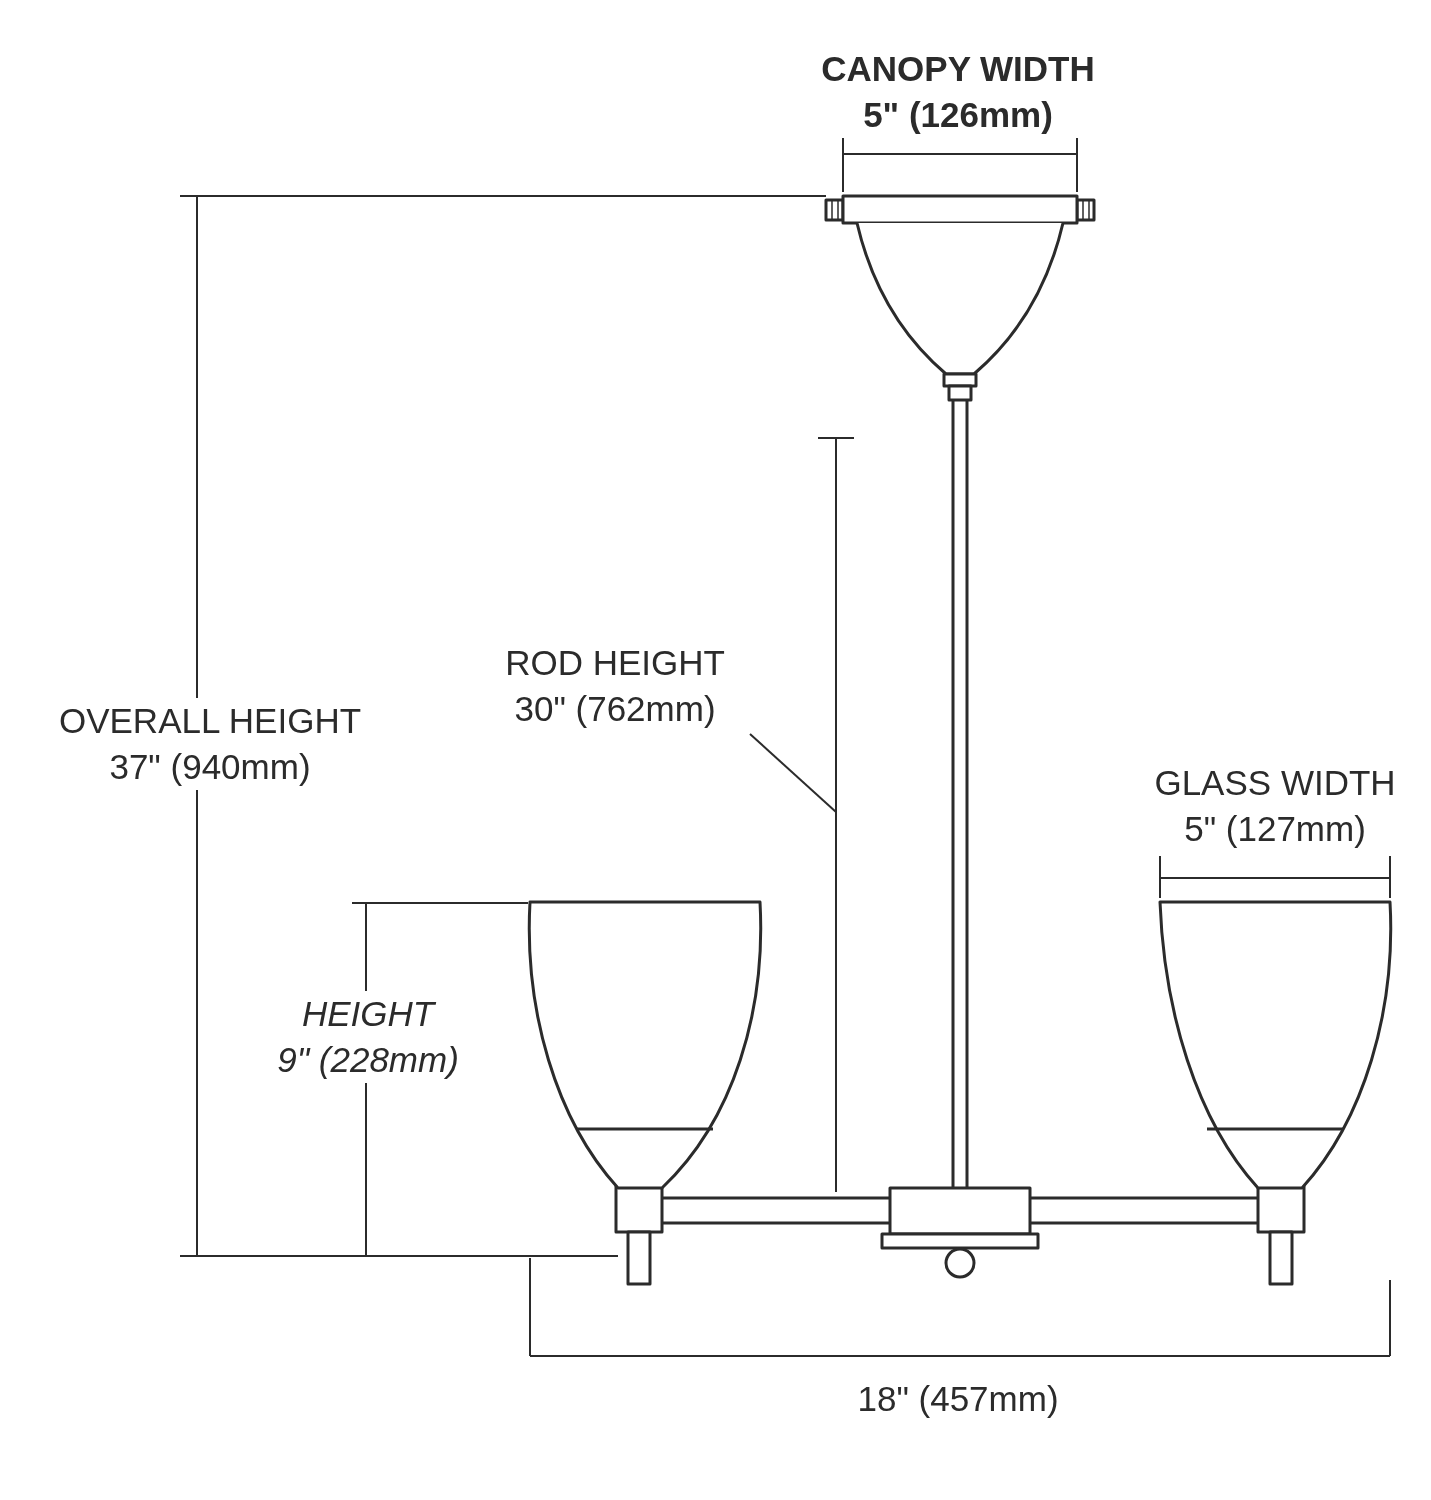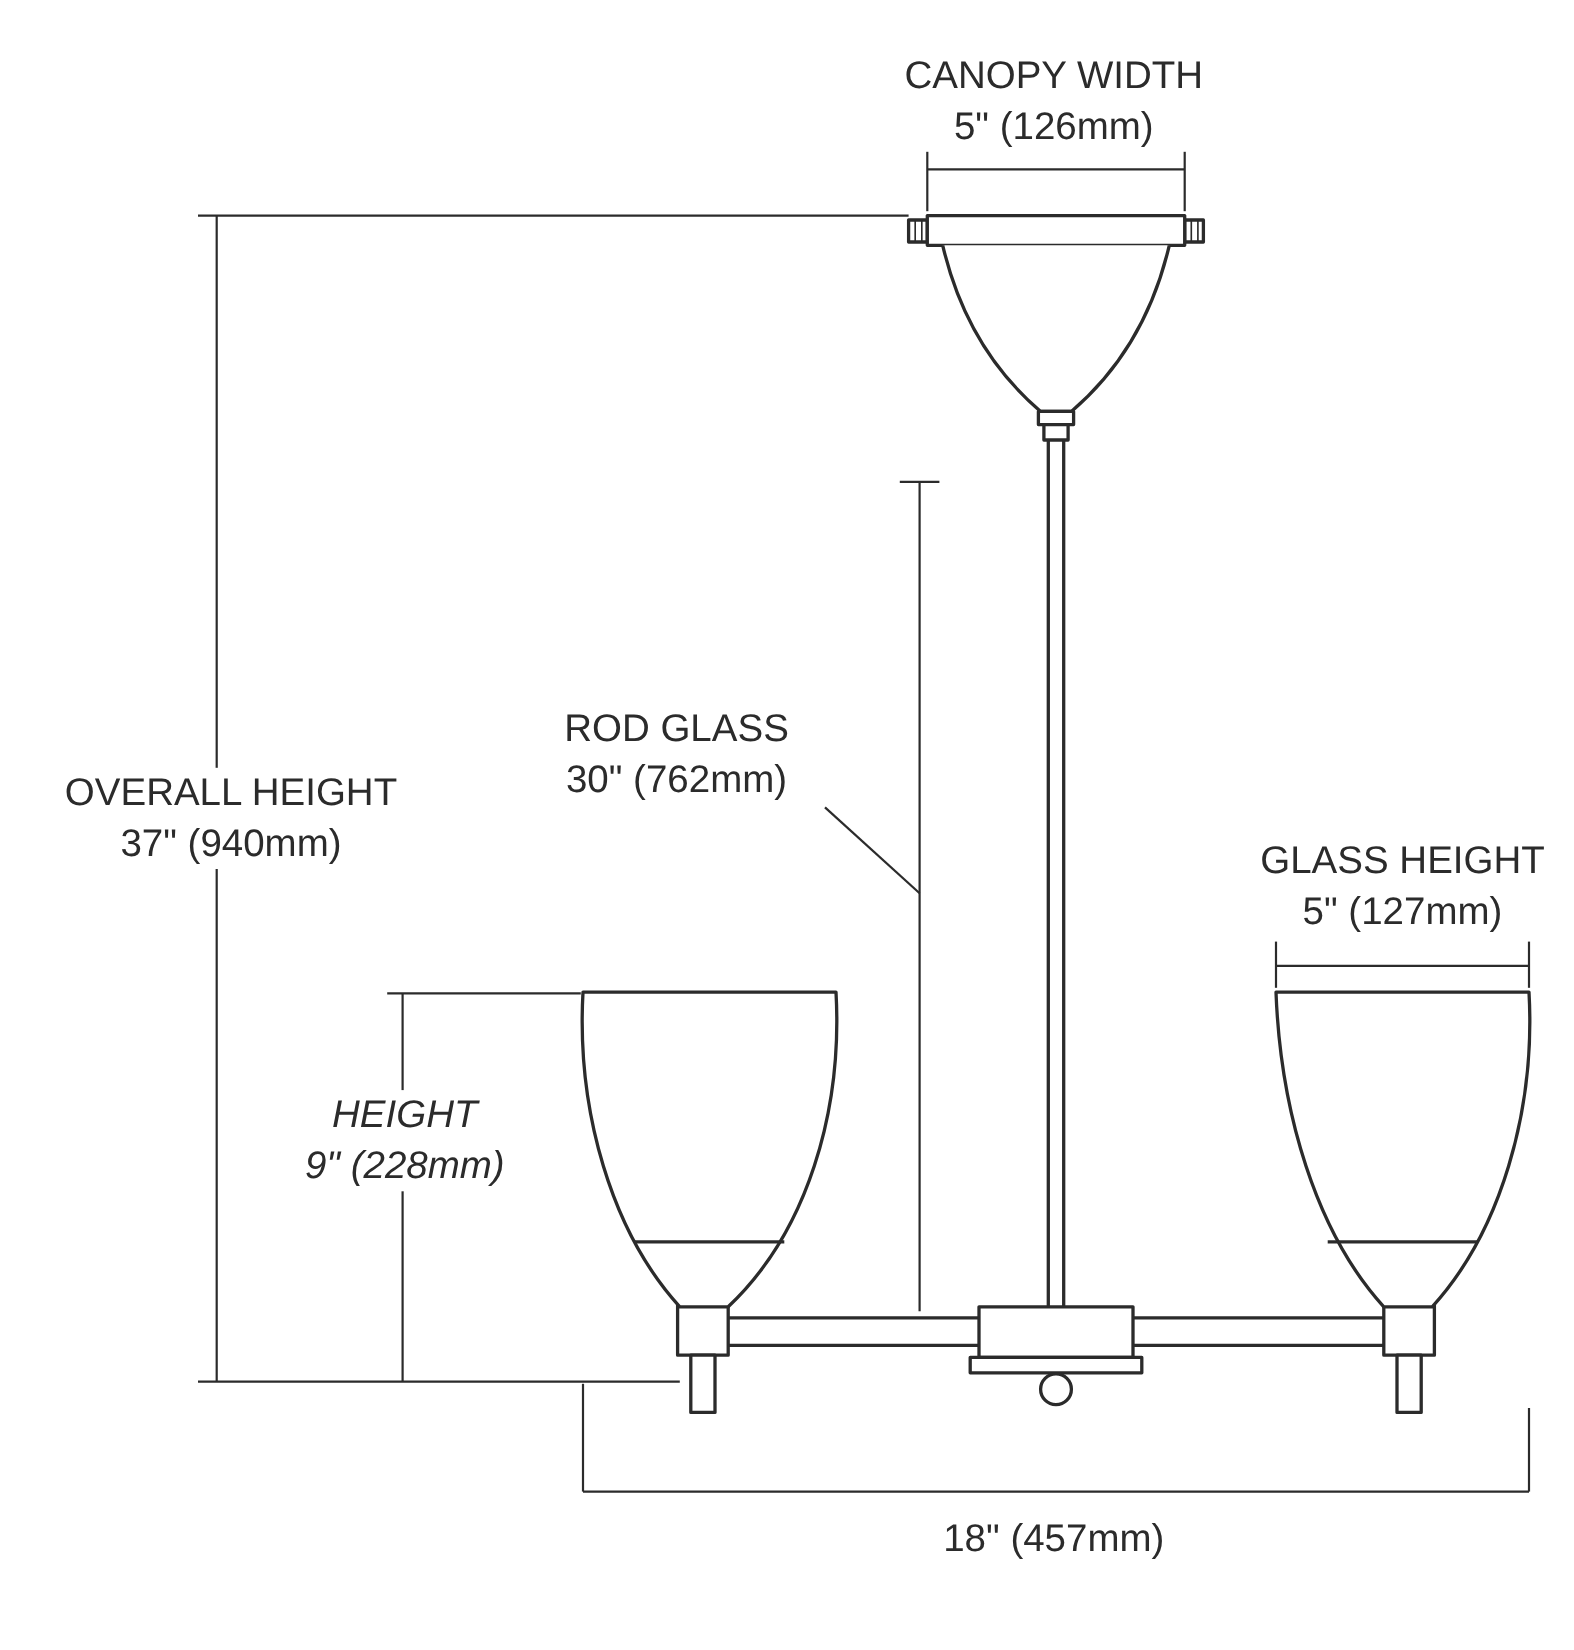--- a/index.html
+++ b/index.html
@@ -118,37 +118,37 @@
       <path class="part" d="M 530,902 L 760,902 C 766,1010 734,1120 662,1188 L 618,1188 C 556,1120 524,1010 530,902 Z"></path>
       <line class="part-line" x1="577" y1="1129" x2="713" y2="1129"></line>
     </g>
 
     <g>
       <path class="part" d="M 1160,902 L 1390,902 C 1396,1010 1364,1120 1302,1188 L 1258,1188 C 1196,1120 1164,1010 1160,902 Z"></path>
       <line class="part-line" x1="1207" y1="1129" x2="1343" y2="1129"></line>
     </g>
   </svg>
 
-  <div class="dim-label" style="left:958px; top:46px;">
+  <div class="dim-label" style="left:958px; top:46px;font-weight:bold;">
     <div>CANOPY WIDTH</div>
     <div>5" (126mm)</div>
   </div>
 
   <div class="dim-label" style="left:210px; top:698px;">
     <div>OVERALL HEIGHT</div>
     <div>37" (940mm)</div>
   </div>
 
   <div class="dim-label" style="left:615px; top:640px;">
-    <div>ROD GLASS</div>
+    <div>ROD HEIGHT</div>
     <div>30" (762mm)</div>
   </div>
 
   <div class="dim-label" style="left:1275px; top:760px;">
-    <div>GLASS HEIGHT</div>
+    <div>GLASS WIDTH</div>
     <div>5" (127mm)</div>
   </div>
 
   <div class="dim-label" style="left:368px; top:991px;font-style:italic;">
     <div>HEIGHT</div>
     <div>9" (228mm)</div>
   </div>
 
   <div class="dim-label" style="left:958px; top:1376px;">
     <div>18" (457mm)</div>

